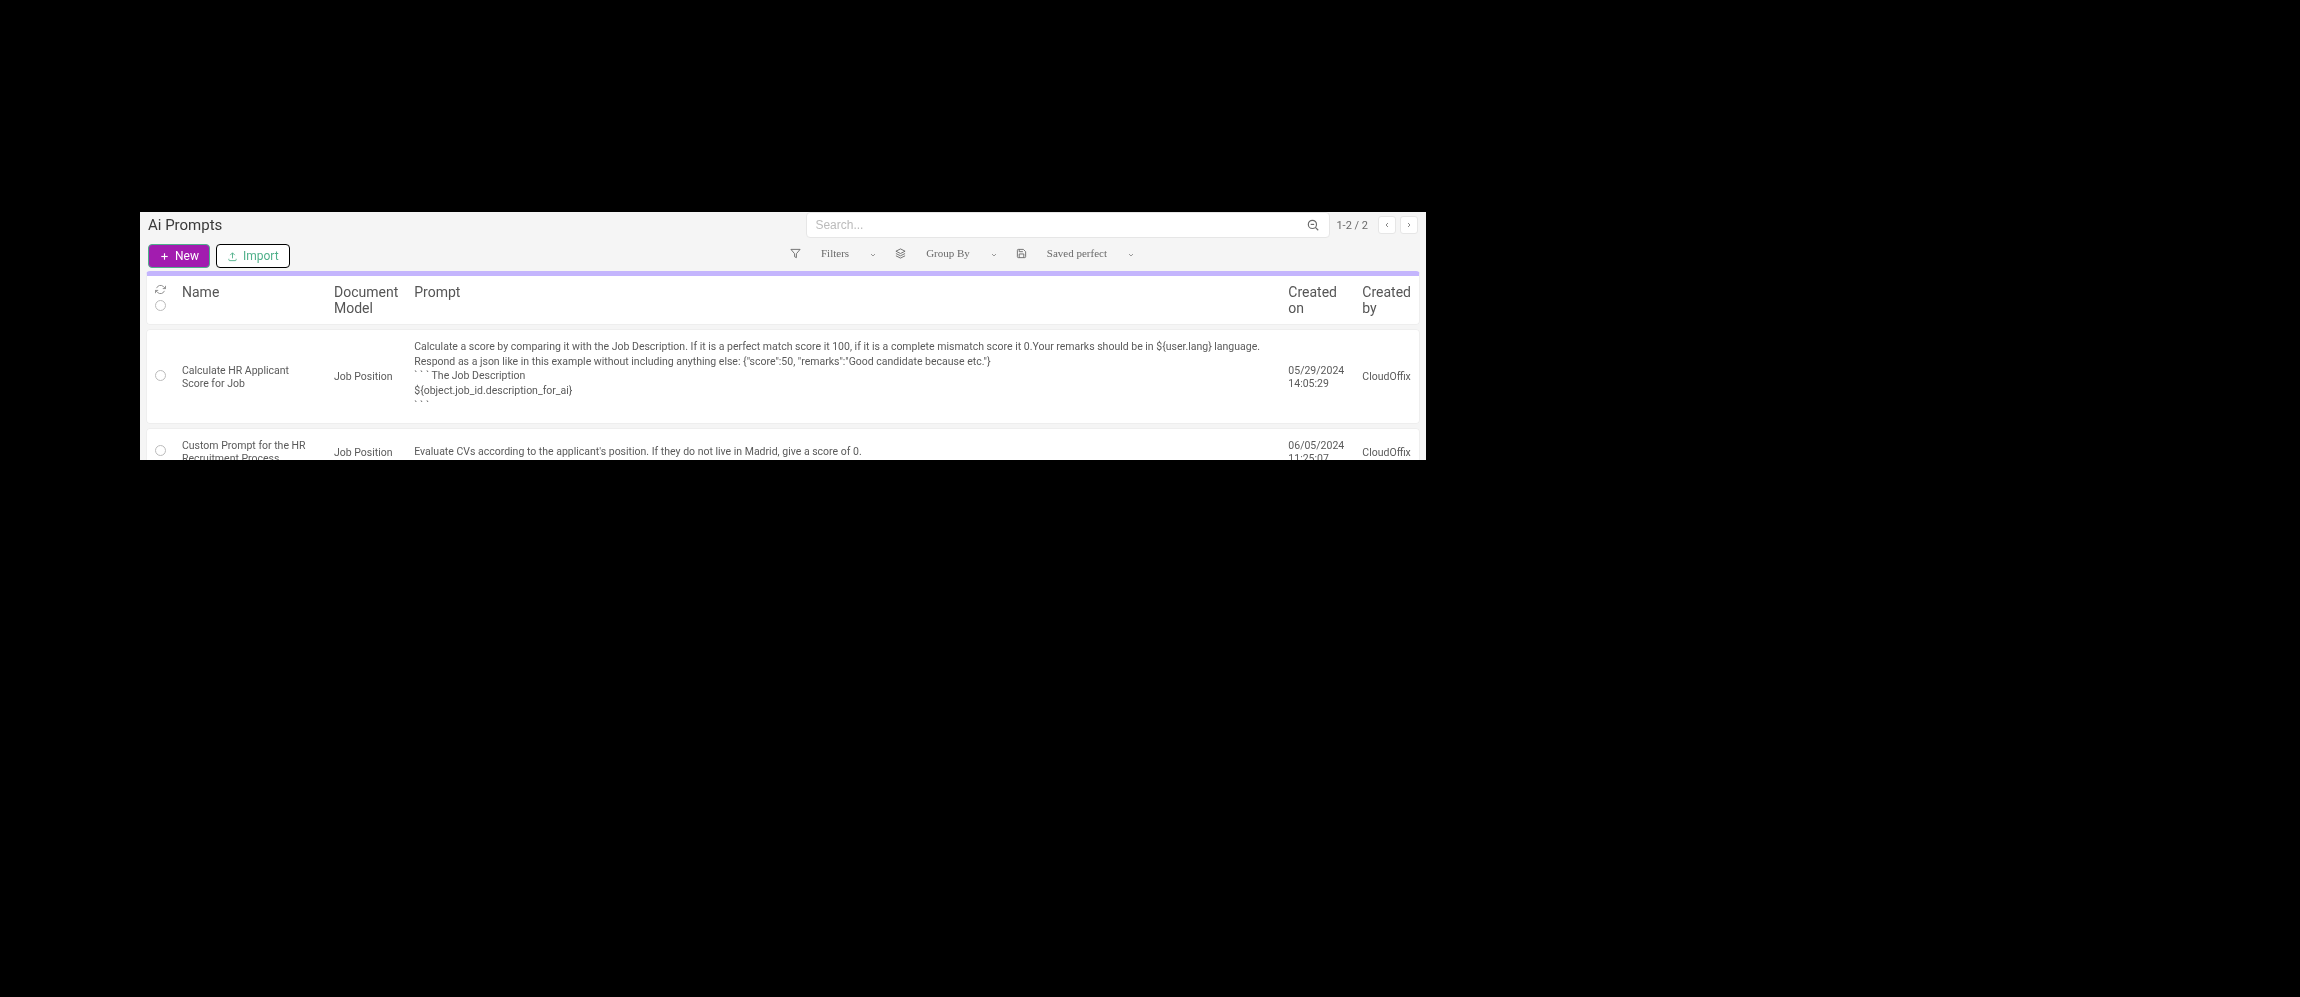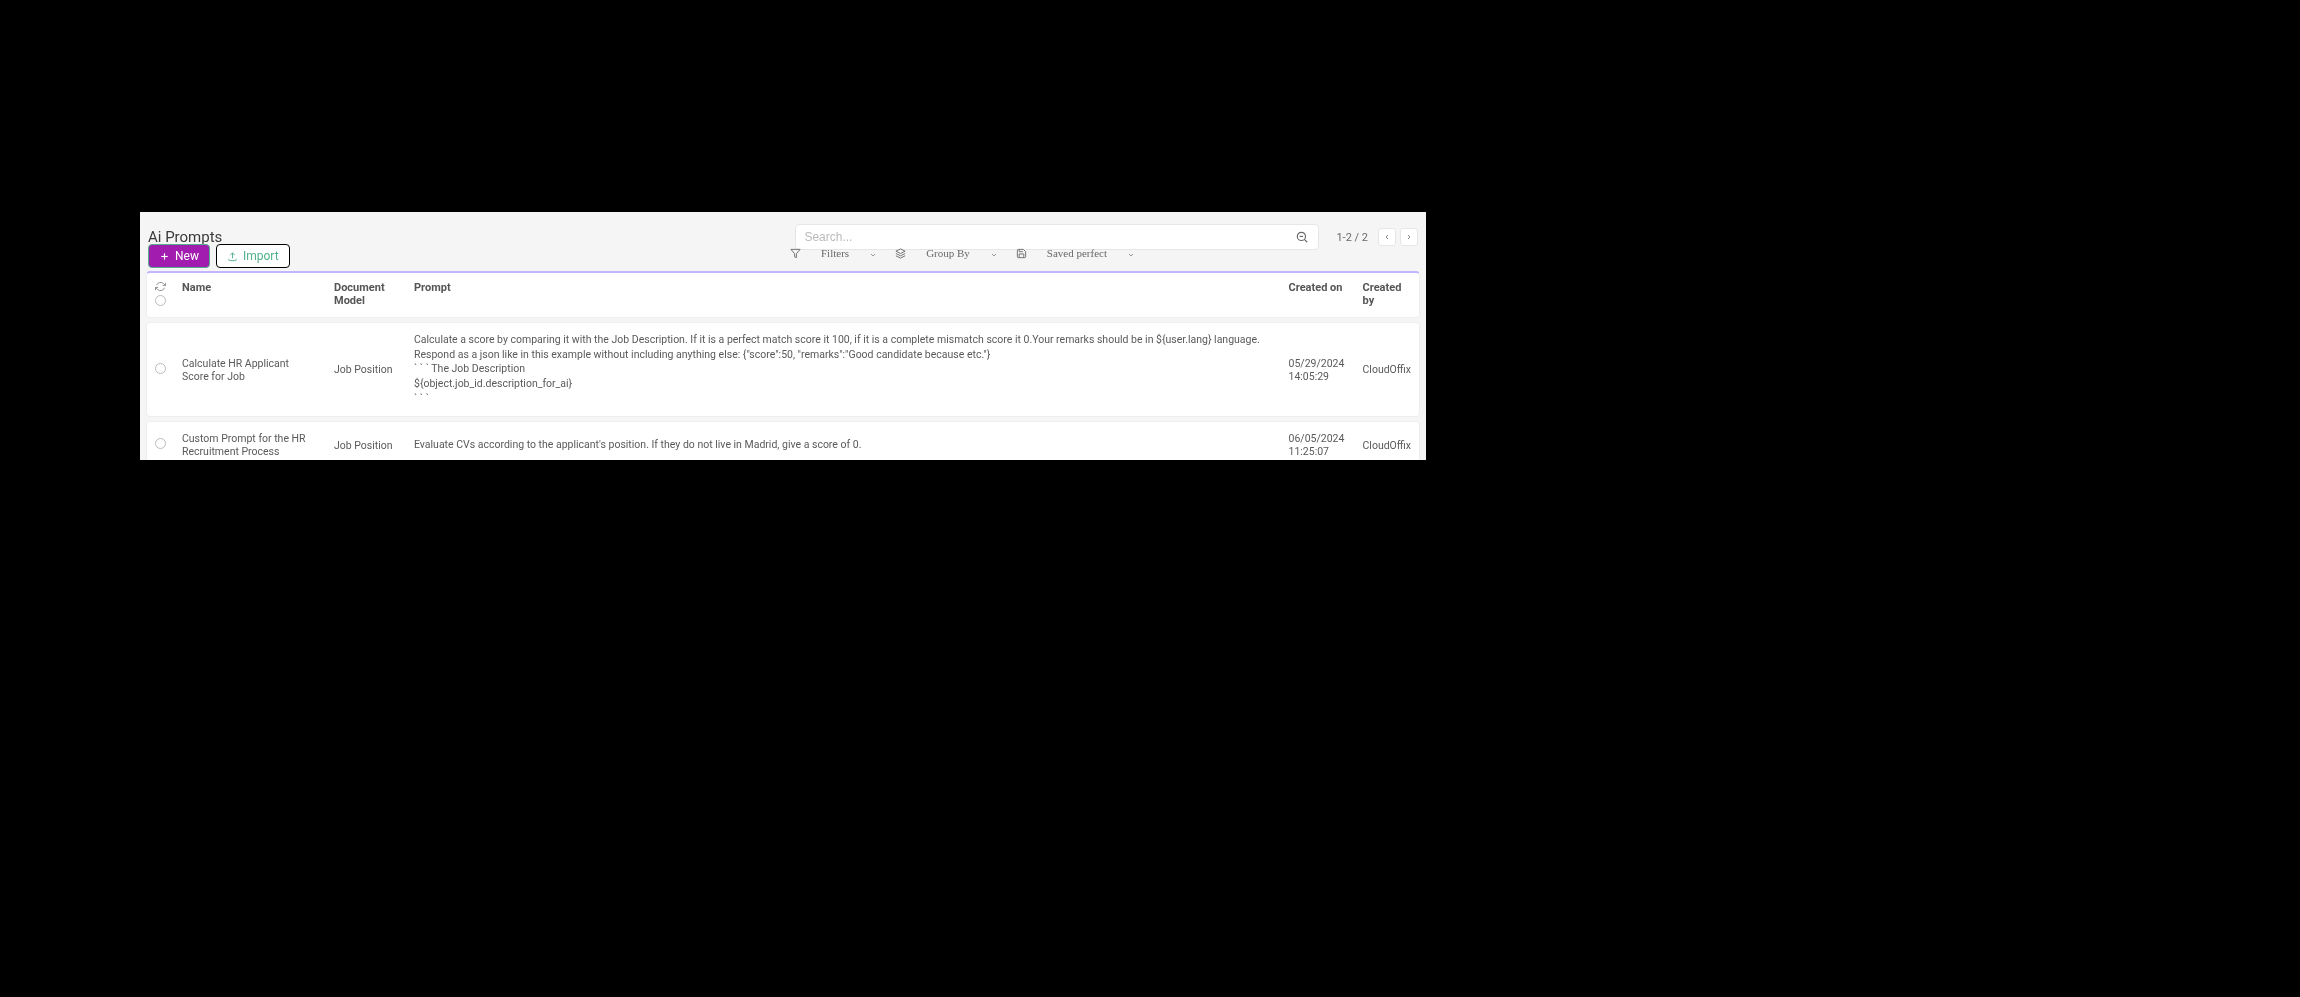--- a/index.html
+++ b/index.html
@@ -17,34 +17,34 @@
     left: 140px;
     top: 212px;
     width: 1286px;
     height: 248px;
     background: #f5f5f5;
     overflow: hidden;
   }
   .header-bar {
     display: flex;
     align-items: flex-start;
-    padding: 12px 8px 0 8px;
+    padding: 0 8px 0 8px;
     height: 32px;
   }
   .page-title {
     font-size: 15px;
     color: #3a3a3a;
     flex: 0 0 auto;
     padding-top: 4px;
   }
   .search-wrap {
     margin-left: auto;
     display: flex;
     align-items: center;
-    gap: 11px;
+    gap: 0;
   }
   .search-box {
     width: 524px;
     height: 26px;
     background: #fff;
     border: 1px solid #e6e6e6;
     border-radius: 4px;
     display: flex;
     align-items: center;
     padding: 0 8px;
@@ -126,25 +126,25 @@
     width: 100%;
     border-collapse: separate;
     border-spacing: 0 4px;
     padding: 0 6px;
   }
   .thead-row {
     background: #fff;
   }
   .thead-row th {
     text-align: left;
-    font-weight: 700;
-    font-size: 11px;
+    font-weight: 400;
+    font-size: 14px;
     color: #555;
     padding: 8px 8px;
-    border-top: 2px solid #c4b5fd;
+    border-top: 5px solid #c4b5fd;
     border-bottom: 1px solid #eee;
     vertical-align: top;
   }
   .thead-row th:first-child { border-left: 1px solid #eee; border-top-left-radius: 4px; border-bottom-left-radius: 4px; }
   .thead-row th:last-child { border-right: 1px solid #eee; border-top-right-radius: 4px; border-bottom-right-radius: 4px; }
   .tbody-row {
     background: #fff;
   }
   .tbody-row td {
     font-size: 10.5px;

